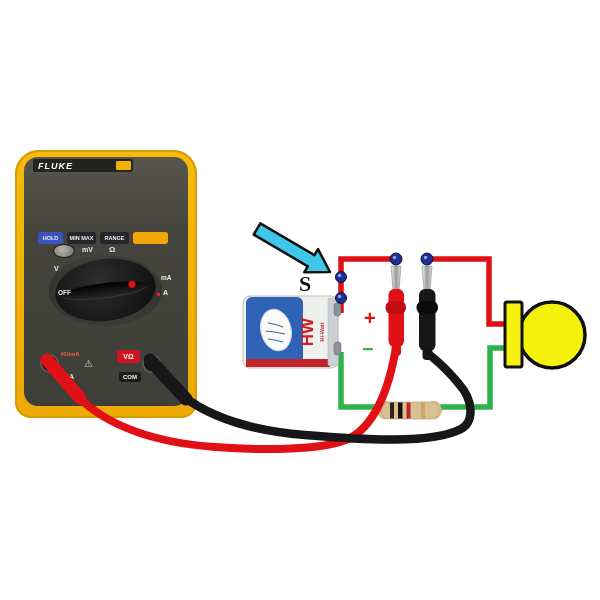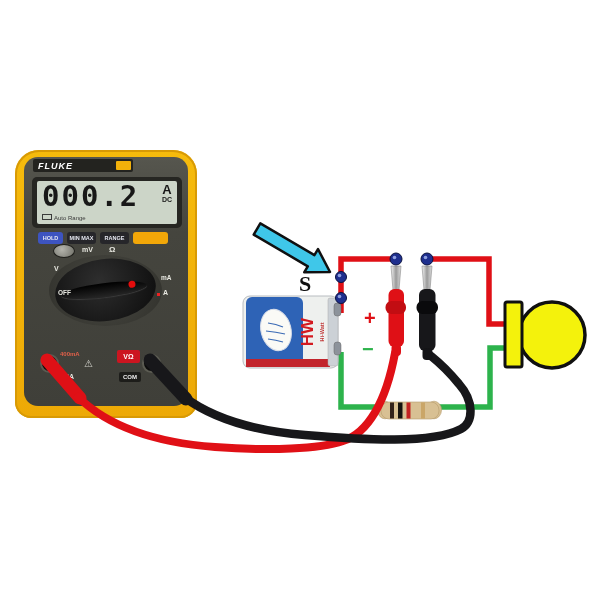--- a/index.html
+++ b/index.html
@@ -65,31 +65,20 @@
 </head>
 <body>
 
 <div class="canvas">
 
   <div class="meter">
     <div class="face">
       <div class="brand">
         <span class="brand-txt">FLUKE</span>
         <span class="model-chip"></span>
-      </div>
-      <div class="lcd-bezel">
-        <div class="lcd">
-          <span class="lcd-value">000.2</span>
-          <span class="lcd-unit">
-            <span class="u">A</span>
-            <span class="us">DC</span>
-          </span>
-          <span class="lcd-batt"></span>
-          <span class="lcd-mode">Auto Range</span>
-        </div>
       </div>
       <div class="btn btn1">HOLD</div>
       <div class="btn btn2">MIN MAX</div>
       <div class="btn btn3">RANGE</div>
       <div class="btn btn4"></div>
       <div class="round-btn"></div>
       <span class="dlab" style="left:58px;top:89px;">mV</span>
       <span class="dlab" style="left:85px;top:88px;font-size:8px;">Ω</span>
       <div class="dial-ring"></div>
       <div class="dial-knob">

